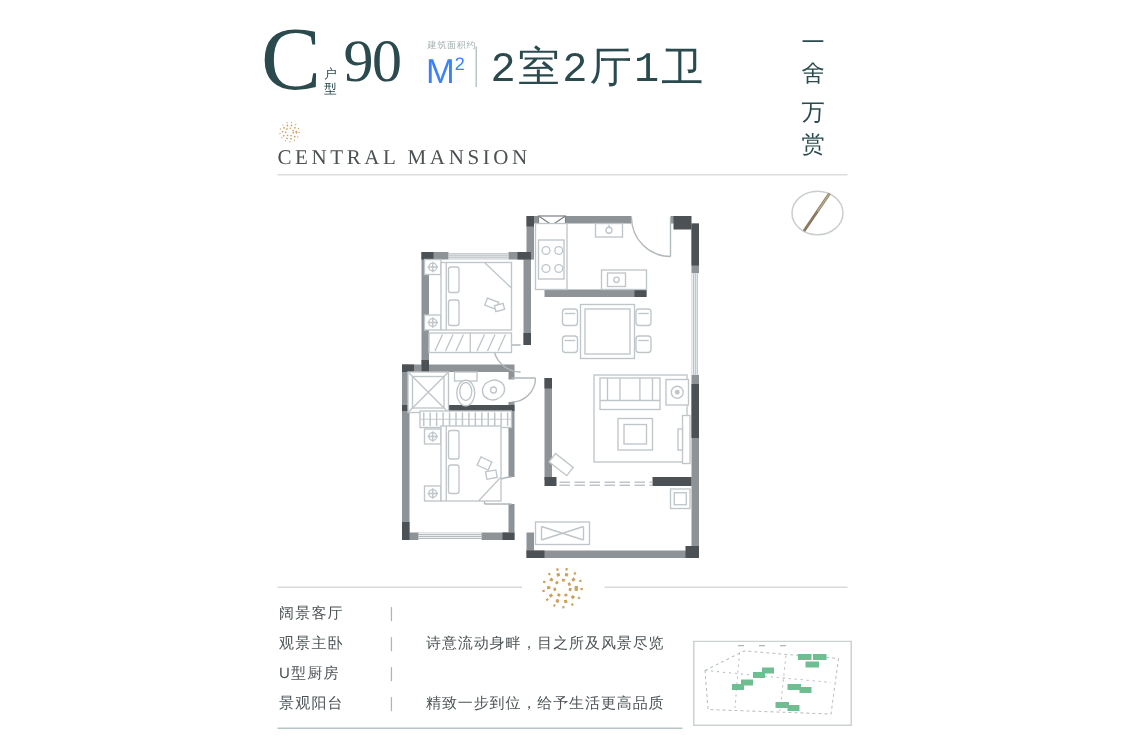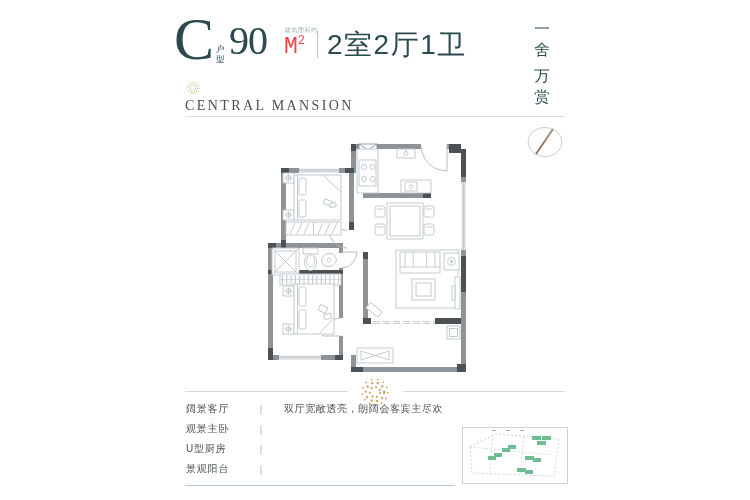--- a/index.html
+++ b/index.html
@@ -8,25 +8,25 @@
   .abs{position:absolute;}
 
   
   .type-letter{left:174px;top:8px;font-family:"Liberation Serif",serif;font-size:60px;
                line-height:62px;color:#2a4a4e;}
   .type-suffix{left:216px;top:44px;width:10px;font-size:8.5px;line-height:10px;
                color:#2a4a4e;word-break:break-all;}
   .area-value{left:229px;top:14px;font-family:"Liberation Serif",serif;font-size:40px;
               line-height:54px;color:#2a4a4e;letter-spacing:-1px;}
   .area-note{left:285px;top:26px;font-size:6px;color:#9fadad;letter-spacing:.5px;}
-  .area-unit{left:284px;top:34px;font-family:Liberation Mono, monospace;font-size:23px;
-             color:#ef4444;}
+  .area-unit{left:284px;top:34px;font-family:Liberation Sans, sans-serif;font-size:23px;
+             color:#3b82f6;}
   .area-unit sup{font-size:12px;}
   .header-pipe{left:317px;top:31px;width:1px;height:27px;background:#b9c6c6;}
-  .rooms-text{left:327px;top:26px;font-family:Liberation Sans, sans-serif;font-size:28px;
+  .rooms-text{left:327px;top:26px;font-family:Liberation Mono, monospace;font-size:28px;
               letter-spacing:1.5px;color:#2a4a4e;font-weight:500;}
 
   
   .brand-name{left:185px;top:98px;font-family:"Liberation Serif",serif;font-size:14px;
               letter-spacing:2.4px;color:#4b5052;}
   .brand-rule{left:185px;top:116px;width:380px;height:1px;background:#dbdee0;}
 
   
   .slogan{left:533px;top:20px;width:18px;font-family:"Liberation Serif",serif;
           font-size:15.5px;color:#2a4a4e;text-align:center;}
@@ -262,33 +262,34 @@
   <div class="abs divider-left"></div>
   <svg class="abs" style="left:359px;top:376px" width="32" height="32" viewBox="-8 -8 16 16">
       <use href="#sunburst"></use>
     </svg>
   <div class="abs divider-right"></div>
 
   <div class="abs features">
     <div class="feat-row">
       <span class="feat-label">阔景客厅</span>
       <span class="feat-pipe">|</span>
-      <span class="feat-desc">双厅宽敞透亮，朗阔会客宾主尽欢</span>
     </div>
     <div class="feat-row">
       <span class="feat-label">观景主卧</span>
       <span class="feat-pipe">|</span>
+      <span class="feat-desc">诗意流动身畔，目之所及风景尽览</span>
     </div>
     <div class="feat-row">
       <span class="feat-label">U型厨房</span>
       <span class="feat-pipe">|</span>
     </div>
     <div class="feat-row">
       <span class="feat-label">景观阳台</span>
       <span class="feat-pipe">|</span>
+      <span class="feat-desc">精致一步到位，给予生活更高品质</span>
     </div>
   </div>
 
   <div class="abs bottom-rule"></div>
 
   <svg class="abs" style="left:462px;top:427px" width="106" height="57" viewBox="0 0 106 57">
     <rect x="0.5" y="0.5" width="105" height="56" fill="#ffffff" stroke="#ccd1d4"></rect>
     <g stroke="#b9bfc3" stroke-width="0.7" fill="none" stroke-dasharray="2 2">
       <path d="M8,20L34,7L97,12L92,49L10,46Z"></path>
       <path d="M31,8L28,45" stroke-dasharray="1.5 2.5"></path>

